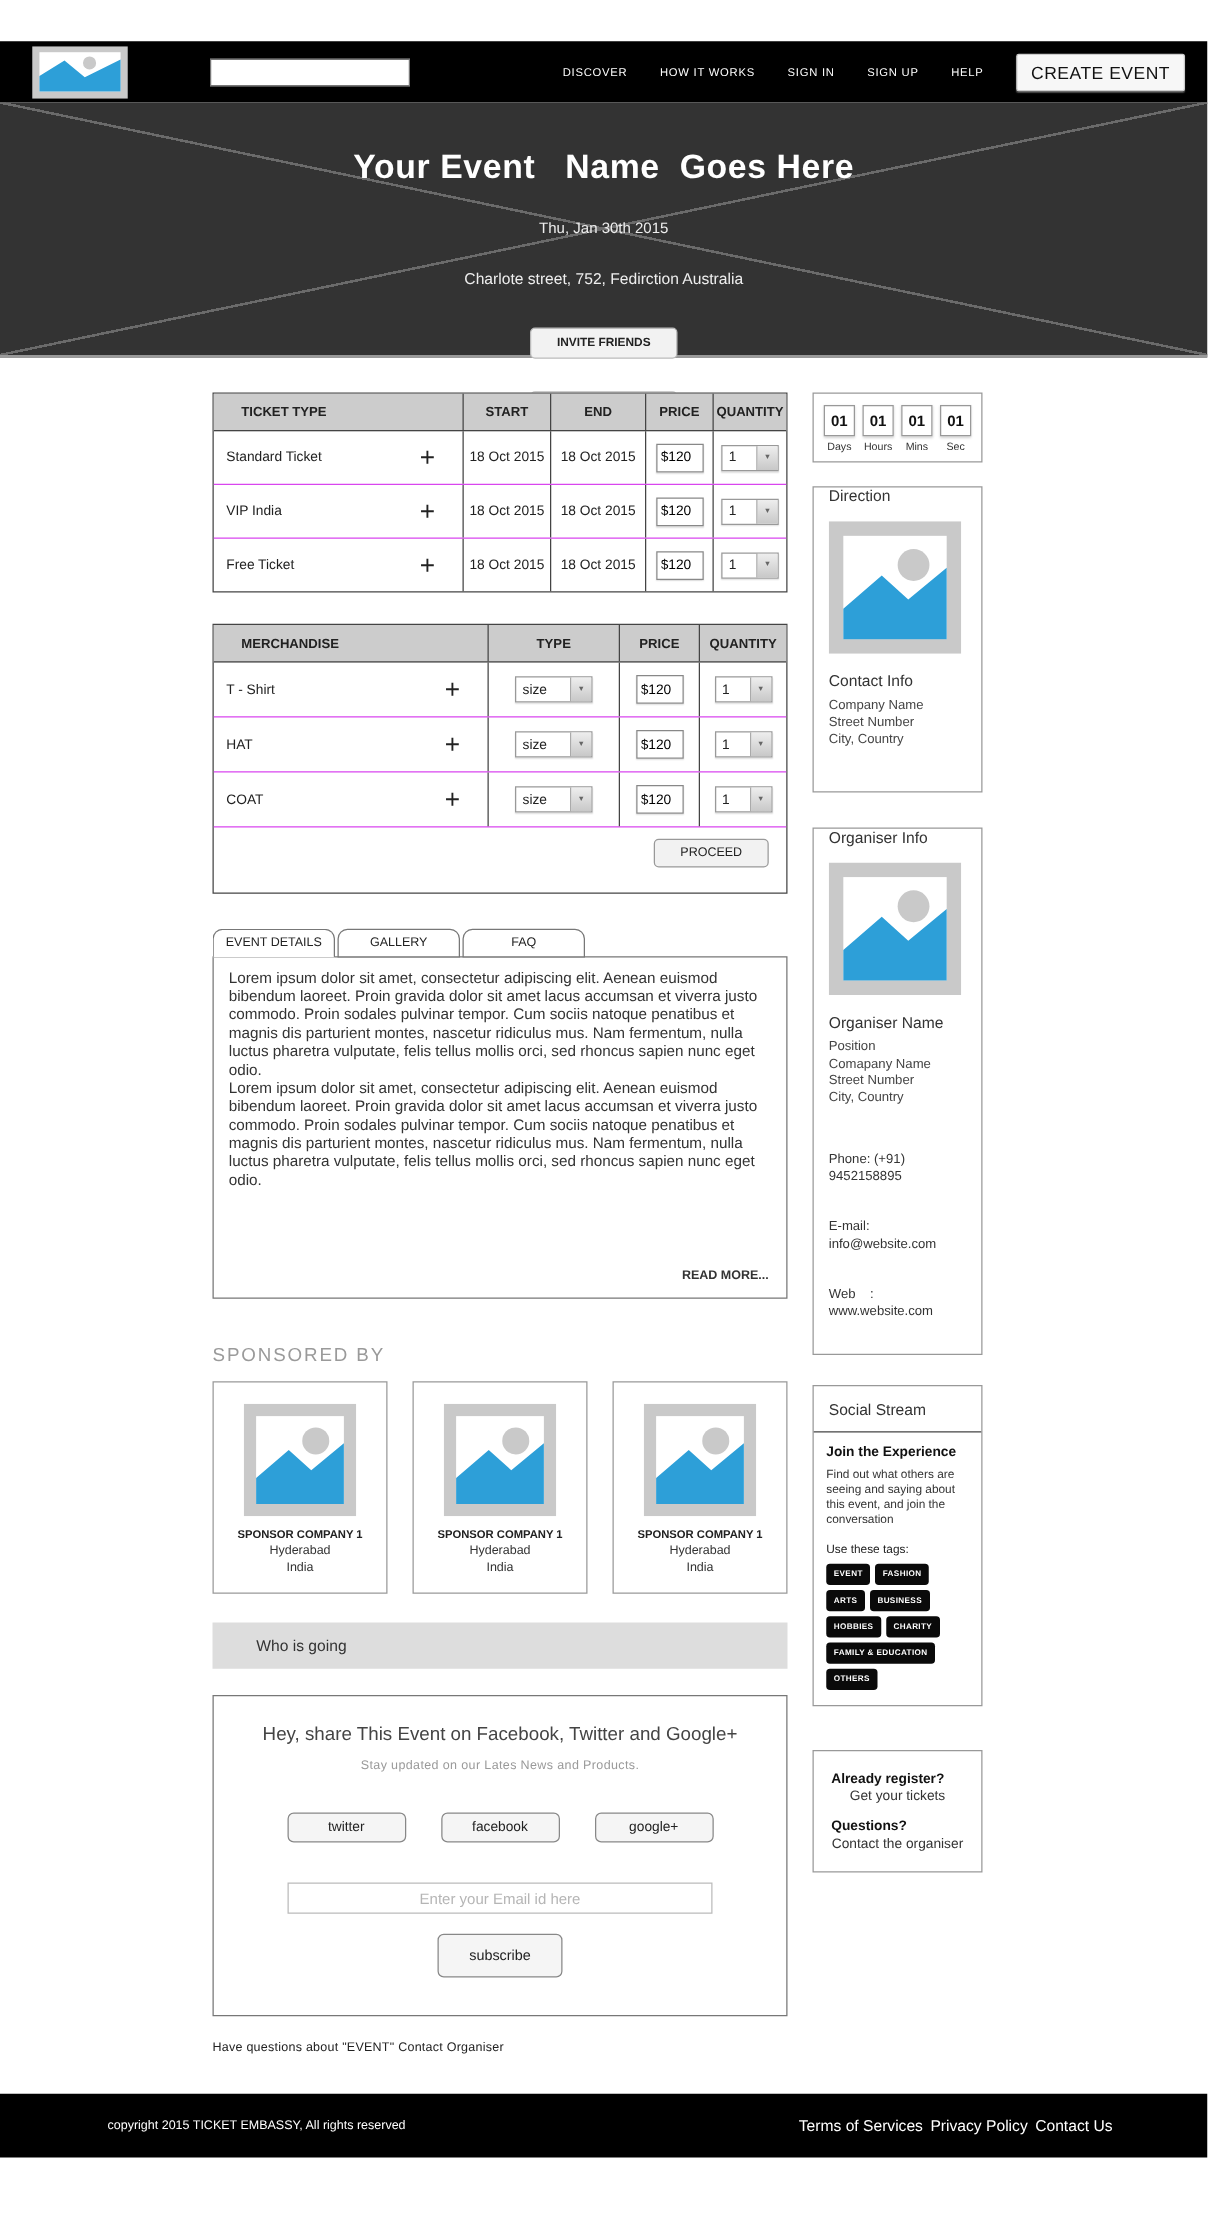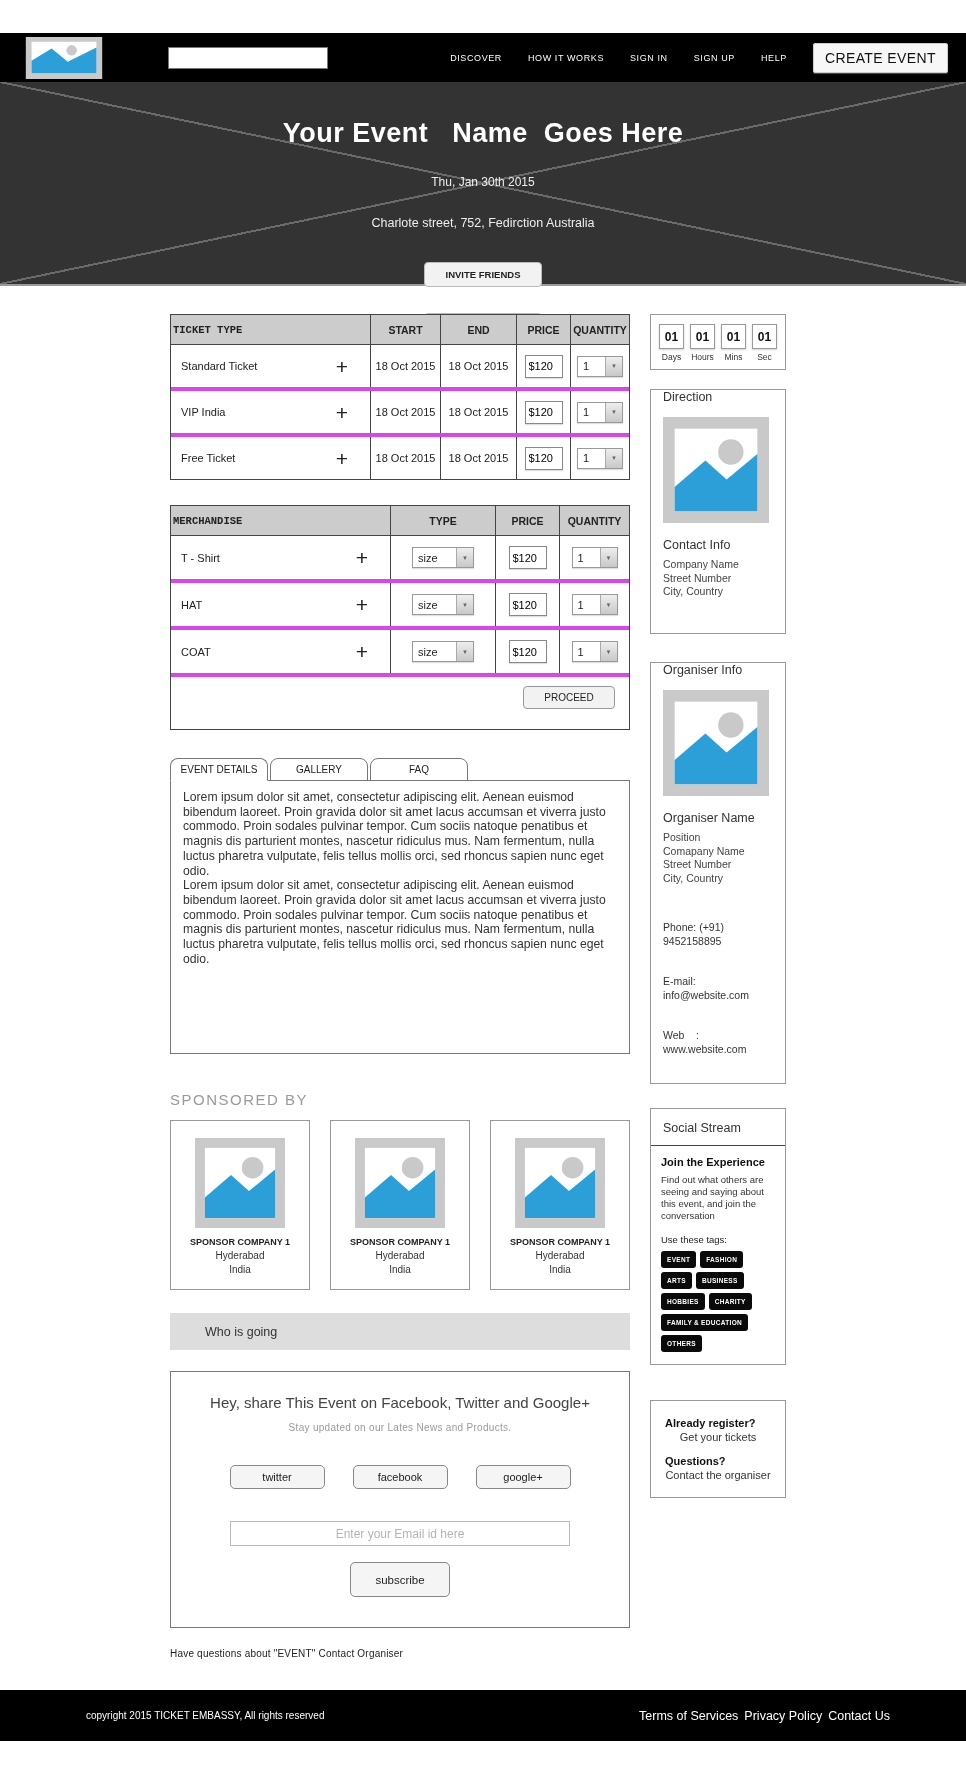--- a/index.html
+++ b/index.html
@@ -34,22 +34,22 @@
   .right-col { width:136px; flex:0 0 auto; }
 
   
   .wtable { border:1px solid #444; background:#fff; }
   .thead, .trow { display:grid; }
   .tickets-grid { grid-template-columns:200px 70px 76px 54px 58px; }
   .merch-grid { grid-template-columns:220px 105px 64px 69px; }
   .thead { background:#ccc; border-bottom:1px solid #444; }
   .thead .tcell { font-size:10.5px; font-weight:bold; color:#222; display:flex; align-items:center; justify-content:center; height:29px; border-right:1px solid #444; }
   .thead .tcell:last-child { border-right:none; }
-  .thead .tcell.first { justify-content:flex-start; padding-left:2px;font-family:Liberation Mono, monospace; }
-  .trow { border-bottom:4px solid #d946ef; }
+  .thead .tcell.first { justify-content:flex-start; padding-left:22px; }
+  .trow { border-bottom:1px solid #d946ef; }
   .trow:last-child { border-bottom:none; }
   .trow .tcell { min-height:42px; display:flex; align-items:center; justify-content:center; border-right:1px solid #444; font-size:11px; color:#222; }
   .trow .tcell:last-child { border-right:none; }
   .name-cell { justify-content:space-between !important; padding:0 22px 0 10px; font-size:11.5px; }
   .plus { font-size:21px; font-weight:200; color:#222; line-height:1; cursor:pointer; }
   .price-input { width:38px; height:23px; border:1px solid #888; font-size:11px; padding:0 3px; font-family:"Liberation Sans",sans-serif; box-shadow:0 1px 1px rgba(0,0,0,.12); }
   .select { width:46px; height:21px; border:1px solid #999; background:#fff; display:flex; align-items:center; justify-content:space-between; padding-left:5px; font-size:11px; cursor:pointer; box-shadow:0 1px 1px rgba(0,0,0,.12); }
   .select.wide { width:62px; }
   .select .arrow { width:17px; height:100%; border-left:1px solid #aaa; background:linear-gradient(#eee,#c8c8c8); display:flex; align-items:center; justify-content:center; font-size:6px; color:#666; }
   .merch-row .tcell { min-height:43px; }
@@ -299,20 +299,21 @@
 
     <div class="tabs-wrap">
       <div class="tabs">
         <div class="tab active">EVENT DETAILS</div>
         <div class="tab">GALLERY</div>
         <div class="tab">FAQ</div>
       </div>
       <div class="details-box">
         <p>Lorem ipsum dolor sit amet, consectetur adipiscing elit. Aenean euismod bibendum laoreet. Proin gravida dolor sit amet lacus accumsan et viverra justo commodo. Proin sodales pulvinar tempor. Cum sociis natoque penatibus et magnis dis parturient montes, nascetur ridiculus mus. Nam fermentum, nulla luctus pharetra vulputate, felis tellus mollis orci, sed rhoncus sapien nunc eget odio.</p>
         <p>Lorem ipsum dolor sit amet, consectetur adipiscing elit. Aenean euismod bibendum laoreet. Proin gravida dolor sit amet lacus accumsan et viverra justo commodo. Proin sodales pulvinar tempor. Cum sociis natoque penatibus et magnis dis parturient montes, nascetur ridiculus mus. Nam fermentum, nulla luctus pharetra vulputate, felis tellus mollis orci, sed rhoncus sapien nunc eget odio.</p>
+        <div class="read-more">READ MORE...</div>
       </div>
     </div>
 
     <div class="sponsored-heading">SPONSORED BY</div>
     <div class="sponsor-row">
       <div class="sponsor-card">
         <div class="ph">
           <svg viewBox="0 0 100 100">
               <rect width="100" height="100" fill="#c9c9c9"></rect>
               <rect x="11" y="11" width="78" height="78" fill="#fff"></rect>

